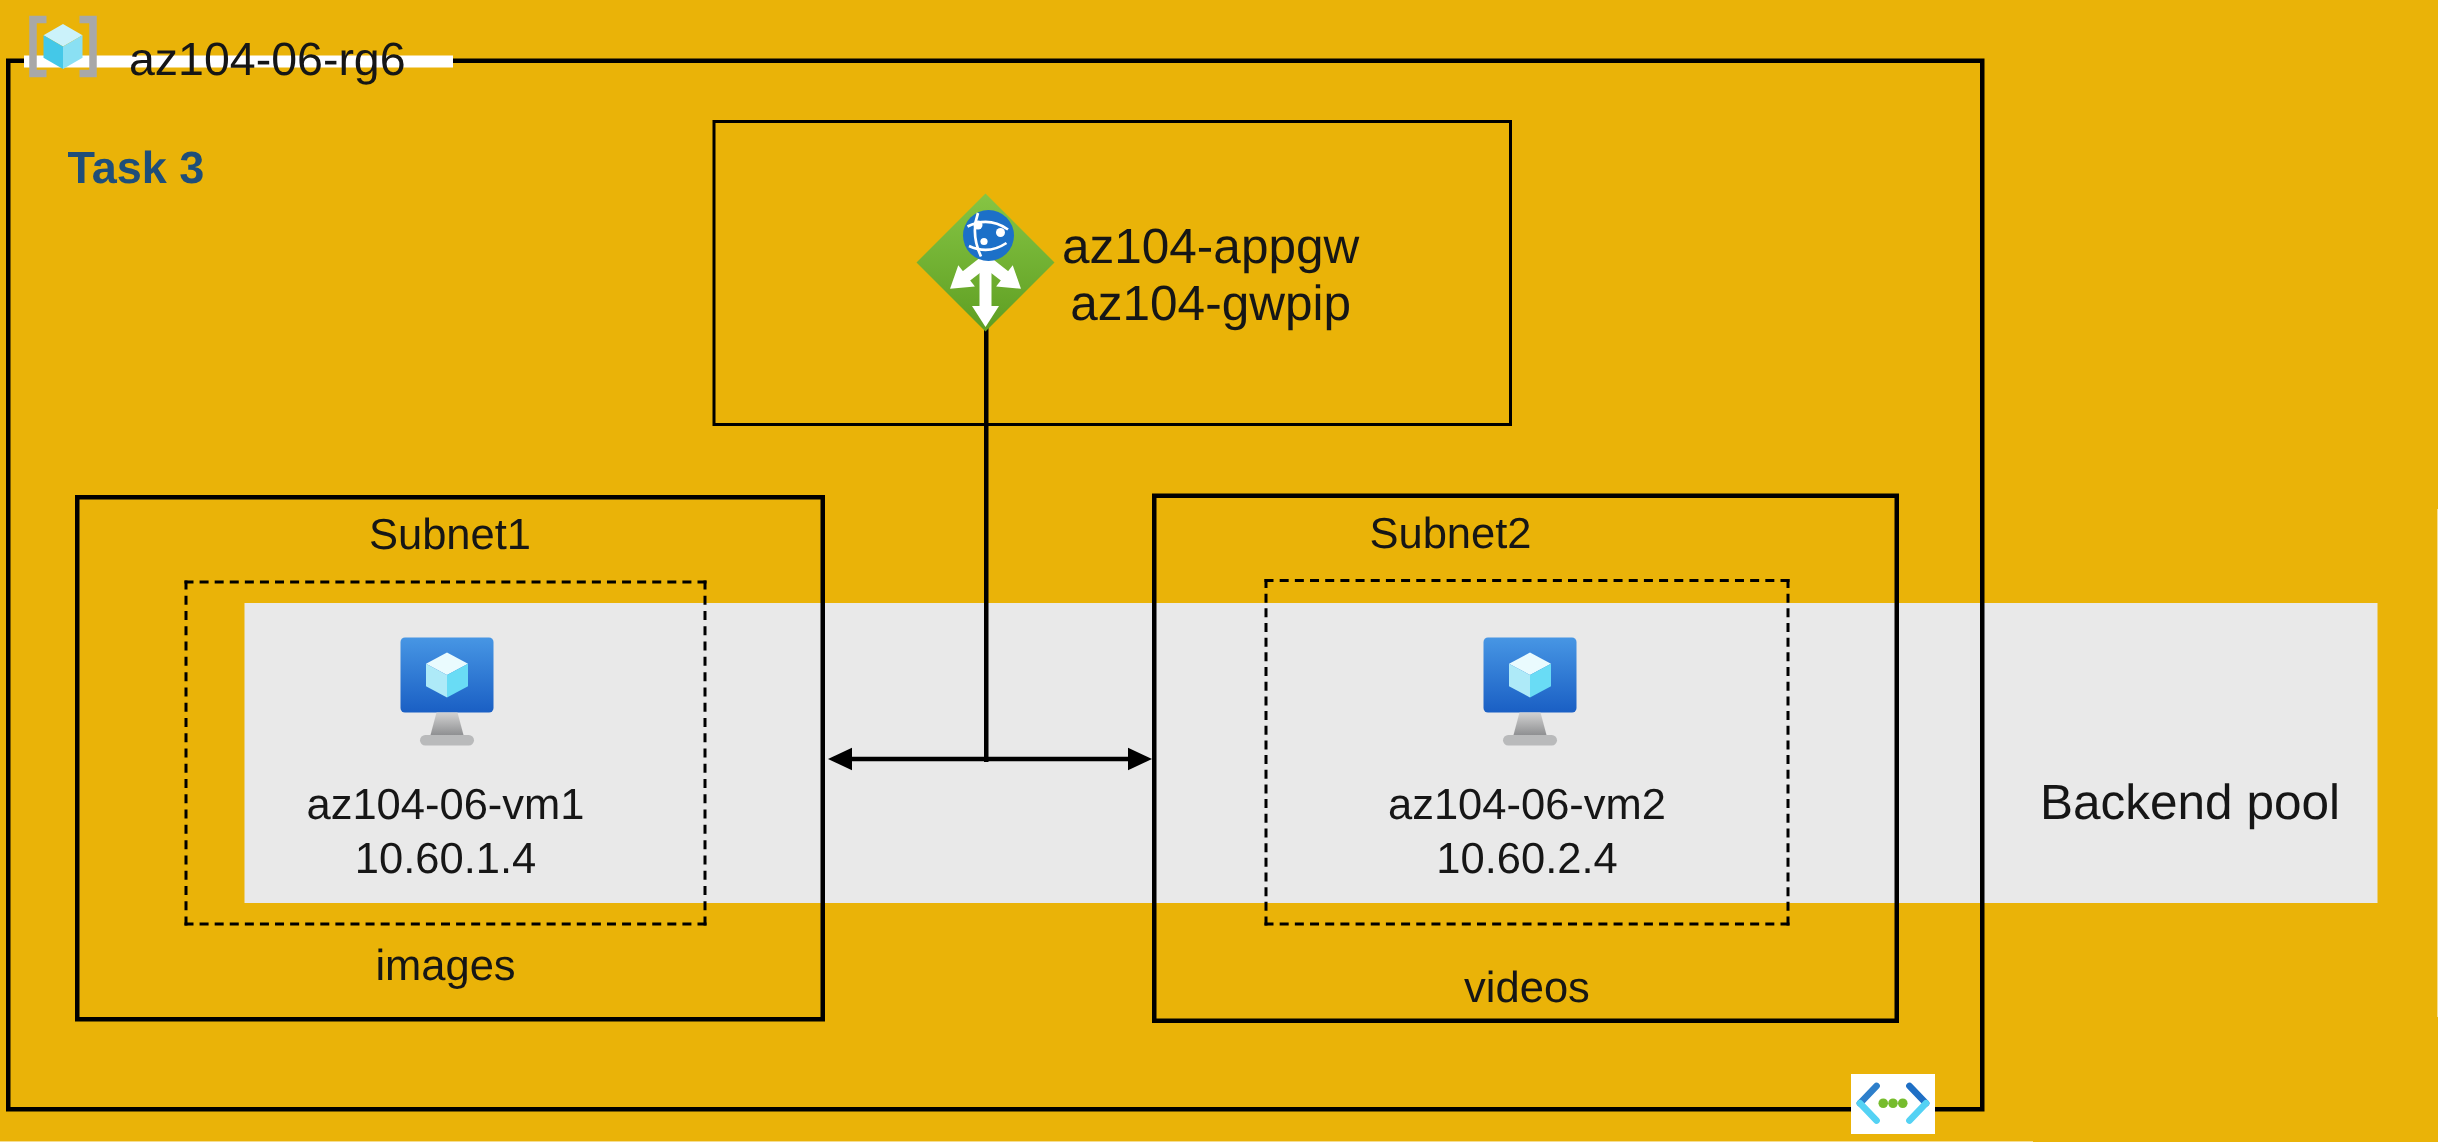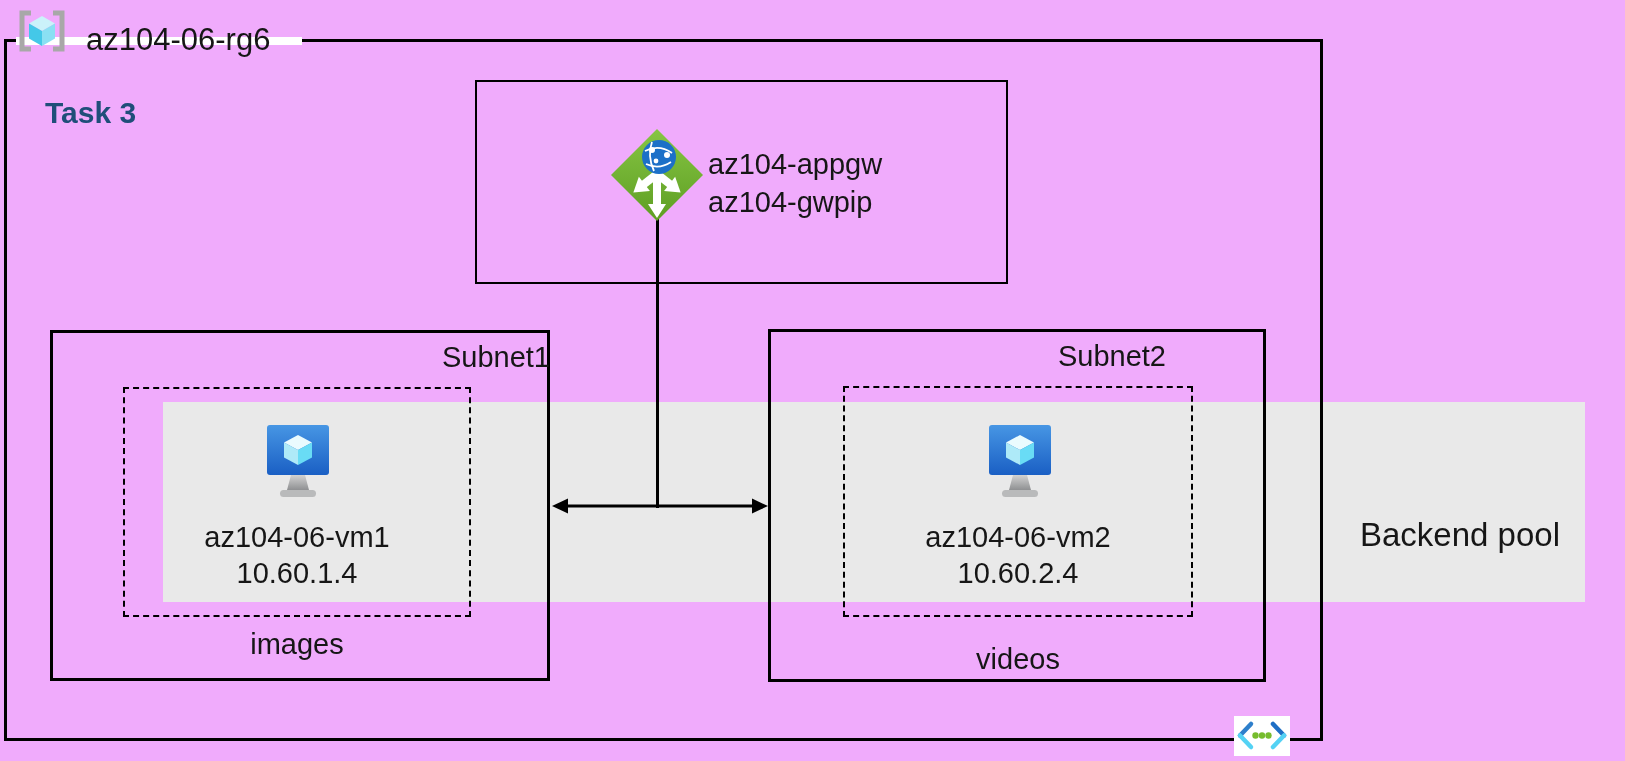--- a/index.html
+++ b/index.html
@@ -1,37 +1,37 @@
 <!DOCTYPE html>
 <html><head>
 <meta charset="utf-8">
 <style>
   html,body{margin:0;padding:0;background:#fff;}
   .stage{
-    position:relative;width:1625px;height:761px;background:#f0abfc;overflow:hidden;
+    position:relative;width:1625px;height:761px;background:#eab308;overflow:hidden;
     font-family:"Liberation Sans",sans-serif;color:#161616;
   }
   .abs{position:absolute;}
   
   .band{left:163px;top:402px;width:1422px;height:200px;background:#E9E9E9;z-index:1;}
   
   .outer-box{left:4px;top:39px;width:1319px;height:702px;border:3px solid #000;box-sizing:border-box;z-index:2;background:transparent;}
   .border-gap-patch{left:16px;top:37px;width:286px;height:8px;background:#fff;z-index:3;}
   .rg-icon{left:17px;top:10px;z-index:4;}
   .rg-title{left:86px;top:21px;font-size:31px;line-height:38px;z-index:4;}
   .task-label{left:45px;top:84px;font-size:30px;font-weight:bold;color:#1F4E79;z-index:4;margin-top:12px;}
   
   .box{border:3px solid #000;box-sizing:border-box;background:transparent;z-index:2;}
   .appgw-box{left:475px;top:80px;width:533px;height:204px;border-width:2px;}
   .appgw-label{left:497px;top:90px;font-size:30px;z-index:4;}
   .appgw-icon{left:608px;top:126px;z-index:5;}
-  .appgw-names{left:708px;top:145px;font-size:29px;line-height:38px;z-index:4;}
+  .appgw-names{left:708px;top:145px;font-size:33px;line-height:38px;z-index:4;text-align:center;}
   .subnet1-box{left:50px;top:330px;width:500px;height:351px;}
   .subnet2-box{left:768px;top:329px;width:498px;height:353px;}
-  .subnet-title{font-size:29px;text-align:right;z-index:4;}
+  .subnet-title{font-size:29px;text-align:center;z-index:4;}
   .subnet1-title{left:50px;top:341px;width:500px;}
   .subnet2-title{left:768px;top:340px;width:398px;}
   .dashed{border:2.5px dashed #000;box-sizing:border-box;z-index:2;background:transparent;}
   .dashed1{left:123px;top:387px;width:348px;height:230px;}
   .dashed2{left:843px;top:386px;width:350px;height:231px;}
   .vm-icon{z-index:4;}
   .vm1-icon{left:266px;top:424px;}
   .vm2-icon{left:988px;top:424px;}
   .vm-text{font-size:29px;text-align:center;z-index:4;}
   .vm1-name{left:123px;width:348px;top:521px;}

